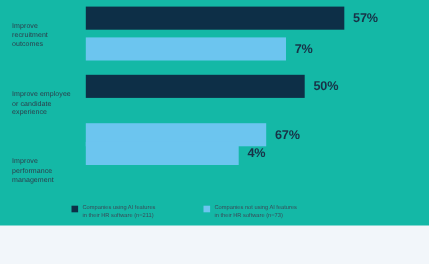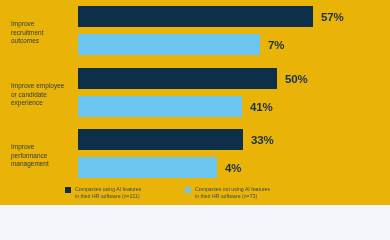--- a/index.html
+++ b/index.html
@@ -12,21 +12,21 @@
     overflow: hidden;
     background: #f2f6fa;
     font-family: "Liberation Sans", sans-serif;
     -webkit-font-smoothing: antialiased;
   }
 
   #chart-root {
     position: relative;
     width: 390px;
     height: 205px;
-    background: #eab308;
+    background: #14b8a6;
     box-sizing: border-box;
   }
 
   
   .plot-area {
     position: absolute;
     left: 0;
     top: 0;
     width: 390px;
     height: 176px;
@@ -144,44 +144,40 @@
 
     <div class="group" style="top:68px; height:50px;">
 
       <div class="cat-label" style="top:14px;">
         <div>Improve employee</div>
         <div>or candidate</div>
         <div>experience</div>
       </div>
 
       <div class="bars" style="top:0;">
-        <div class="bar-row" style="margin-bottom:7px;justify-content:space-between;">
+        <div class="bar-row" style="margin-bottom:23px;justify-content:space-between;">
           <div class="bar dark" style="width:199px;"></div>
           <span class="bar-value">50%</span>
         </div>
         <div class="bar-row">
           <div class="bar light" style="width:164px;"></div>
-          <span class="bar-value">41%</span>
+          <span class="bar-value">67%</span>
         </div>
       </div>
     </div>
 
     <div class="group" style="top:129px; height:50px;">
 
       <div class="cat-label" style="top:14px;">
         <div>Improve</div>
         <div>performance</div>
         <div>management</div>
       </div>
 
       <div class="bars" style="top:0;">
-        <div class="bar-row" style="margin-bottom:7px;">
-          <div class="bar dark" style="width:165px;"></div>
-          <span class="bar-value">33%</span>
-        </div>
         <div class="bar-row">
           <div class="bar light" style="width:139px;"></div>
           <span class="bar-value">4%</span>
         </div>
       </div>
     </div>
 
   </div>
 
   <div class="legend">

